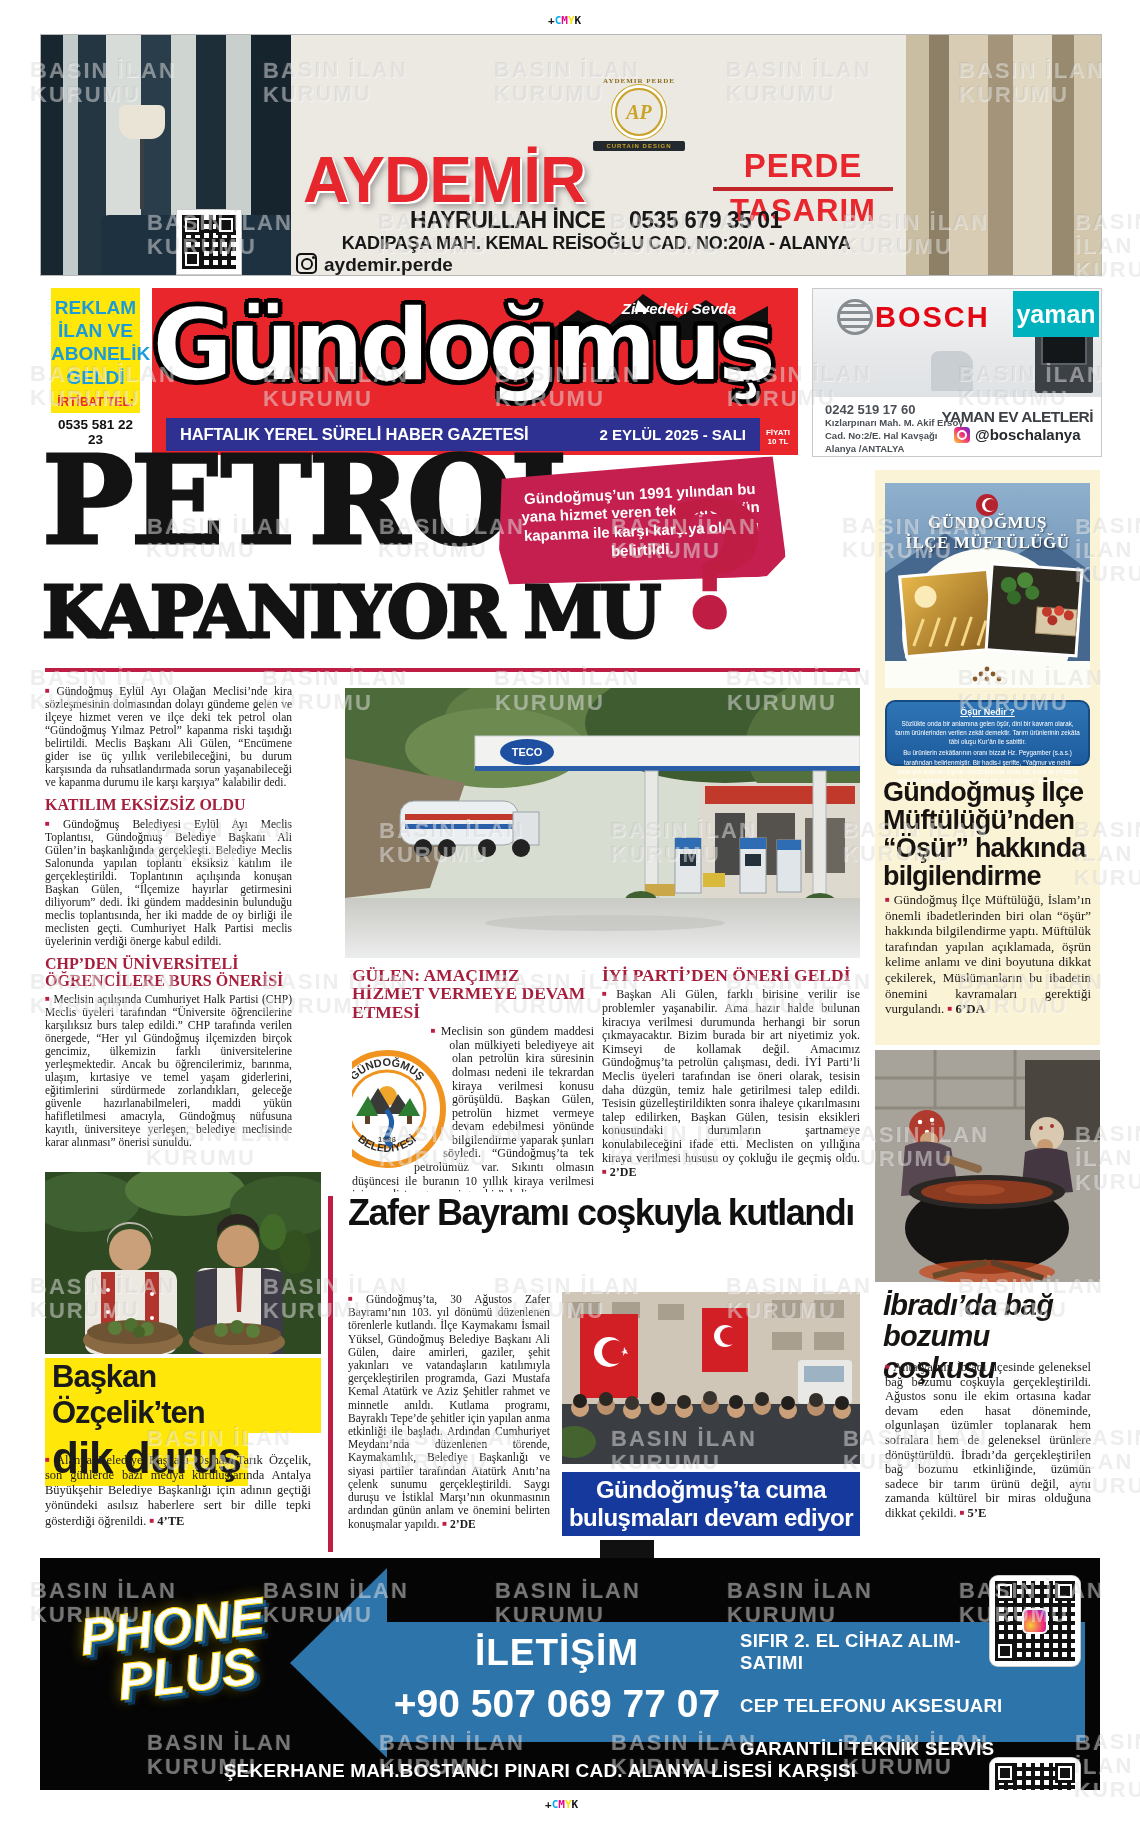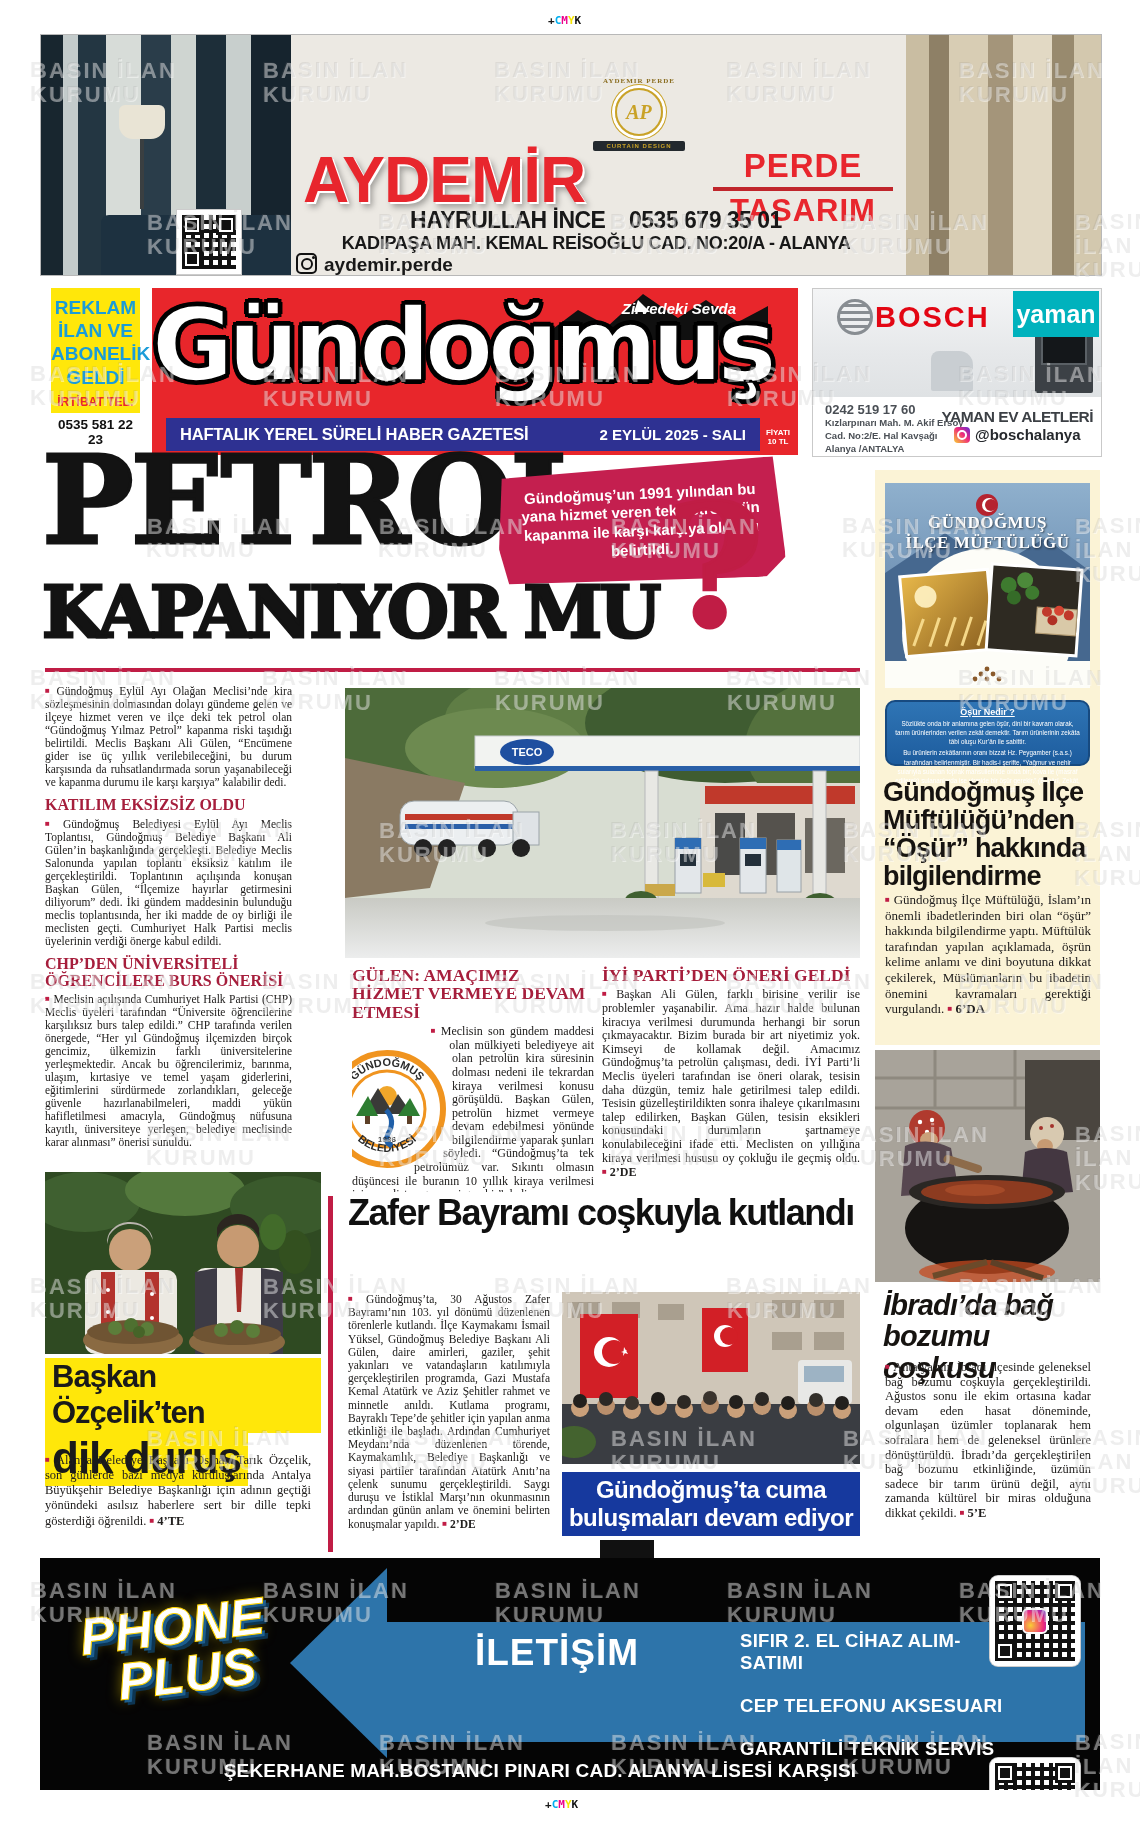--- a/index.html
+++ b/index.html
@@ -557,20 +557,21 @@
 
   <div class="abs phonead" style="left:40px;top:1558px;width:1060px;height:232px;">
     <div class="abs pplogo" style="left:20px;top:44px;width:230px;">
       <div class="l1">PHONE</div>
       <div class="l2">PLUS</div>
     </div>
     <div class="abs ahead" style="left:250px;top:10px;"></div>
     <div class="abs ashaft" style="left:345px;top:64px;width:700px;height:120px;"></div>
     <div class="abs atext" style="left:352px;top:74px;width:330px;">
       <div class="c1">İLETİŞİM</div>
+      <div class="c2">+90 507 069 77 07</div>
     </div>
     <div class="abs alines" style="left:700px;top:72px;width:270px;">
       <div>SIFIR 2. EL CİHAZ ALIM-SATIMI</div>
       <div>CEP TELEFONU AKSESUARI</div>
       <div>GARANTİLİ TEKNİK SERVİS</div>
     </div>
     <div class="abs qr" style="left:950px;top:18px;width:84px;height:84px;border-radius:8px;">
       <div class="pat"></div>
         <div class="f f1"></div>
         <div class="f f2"></div>

